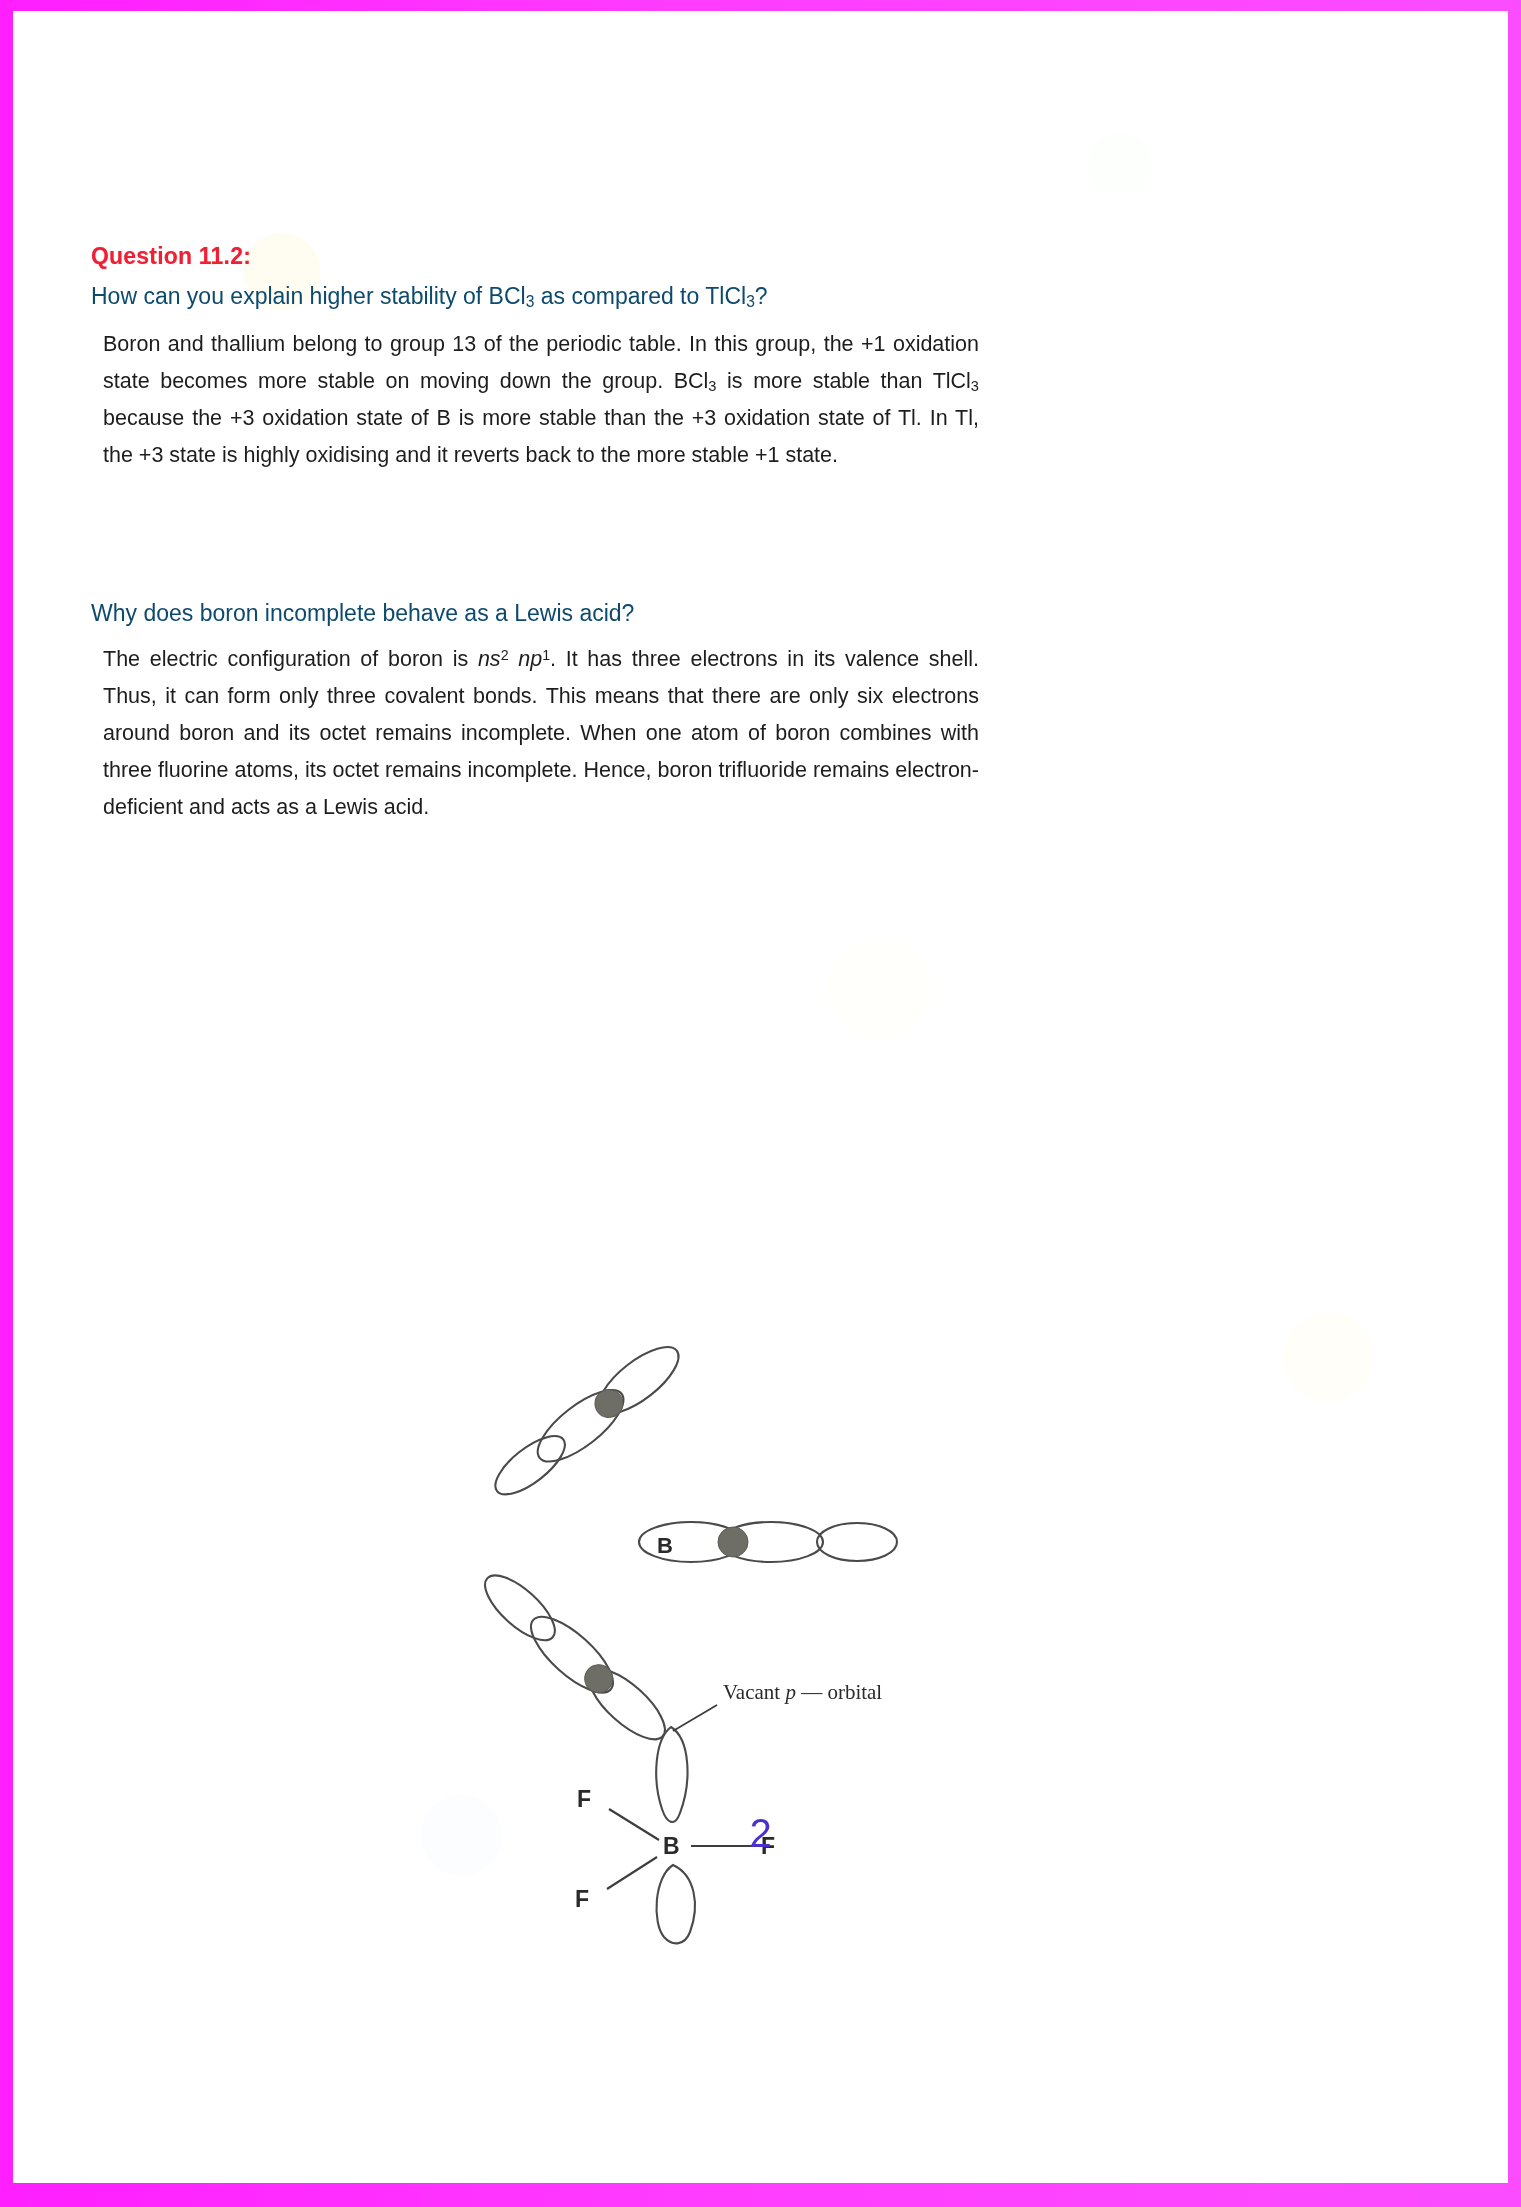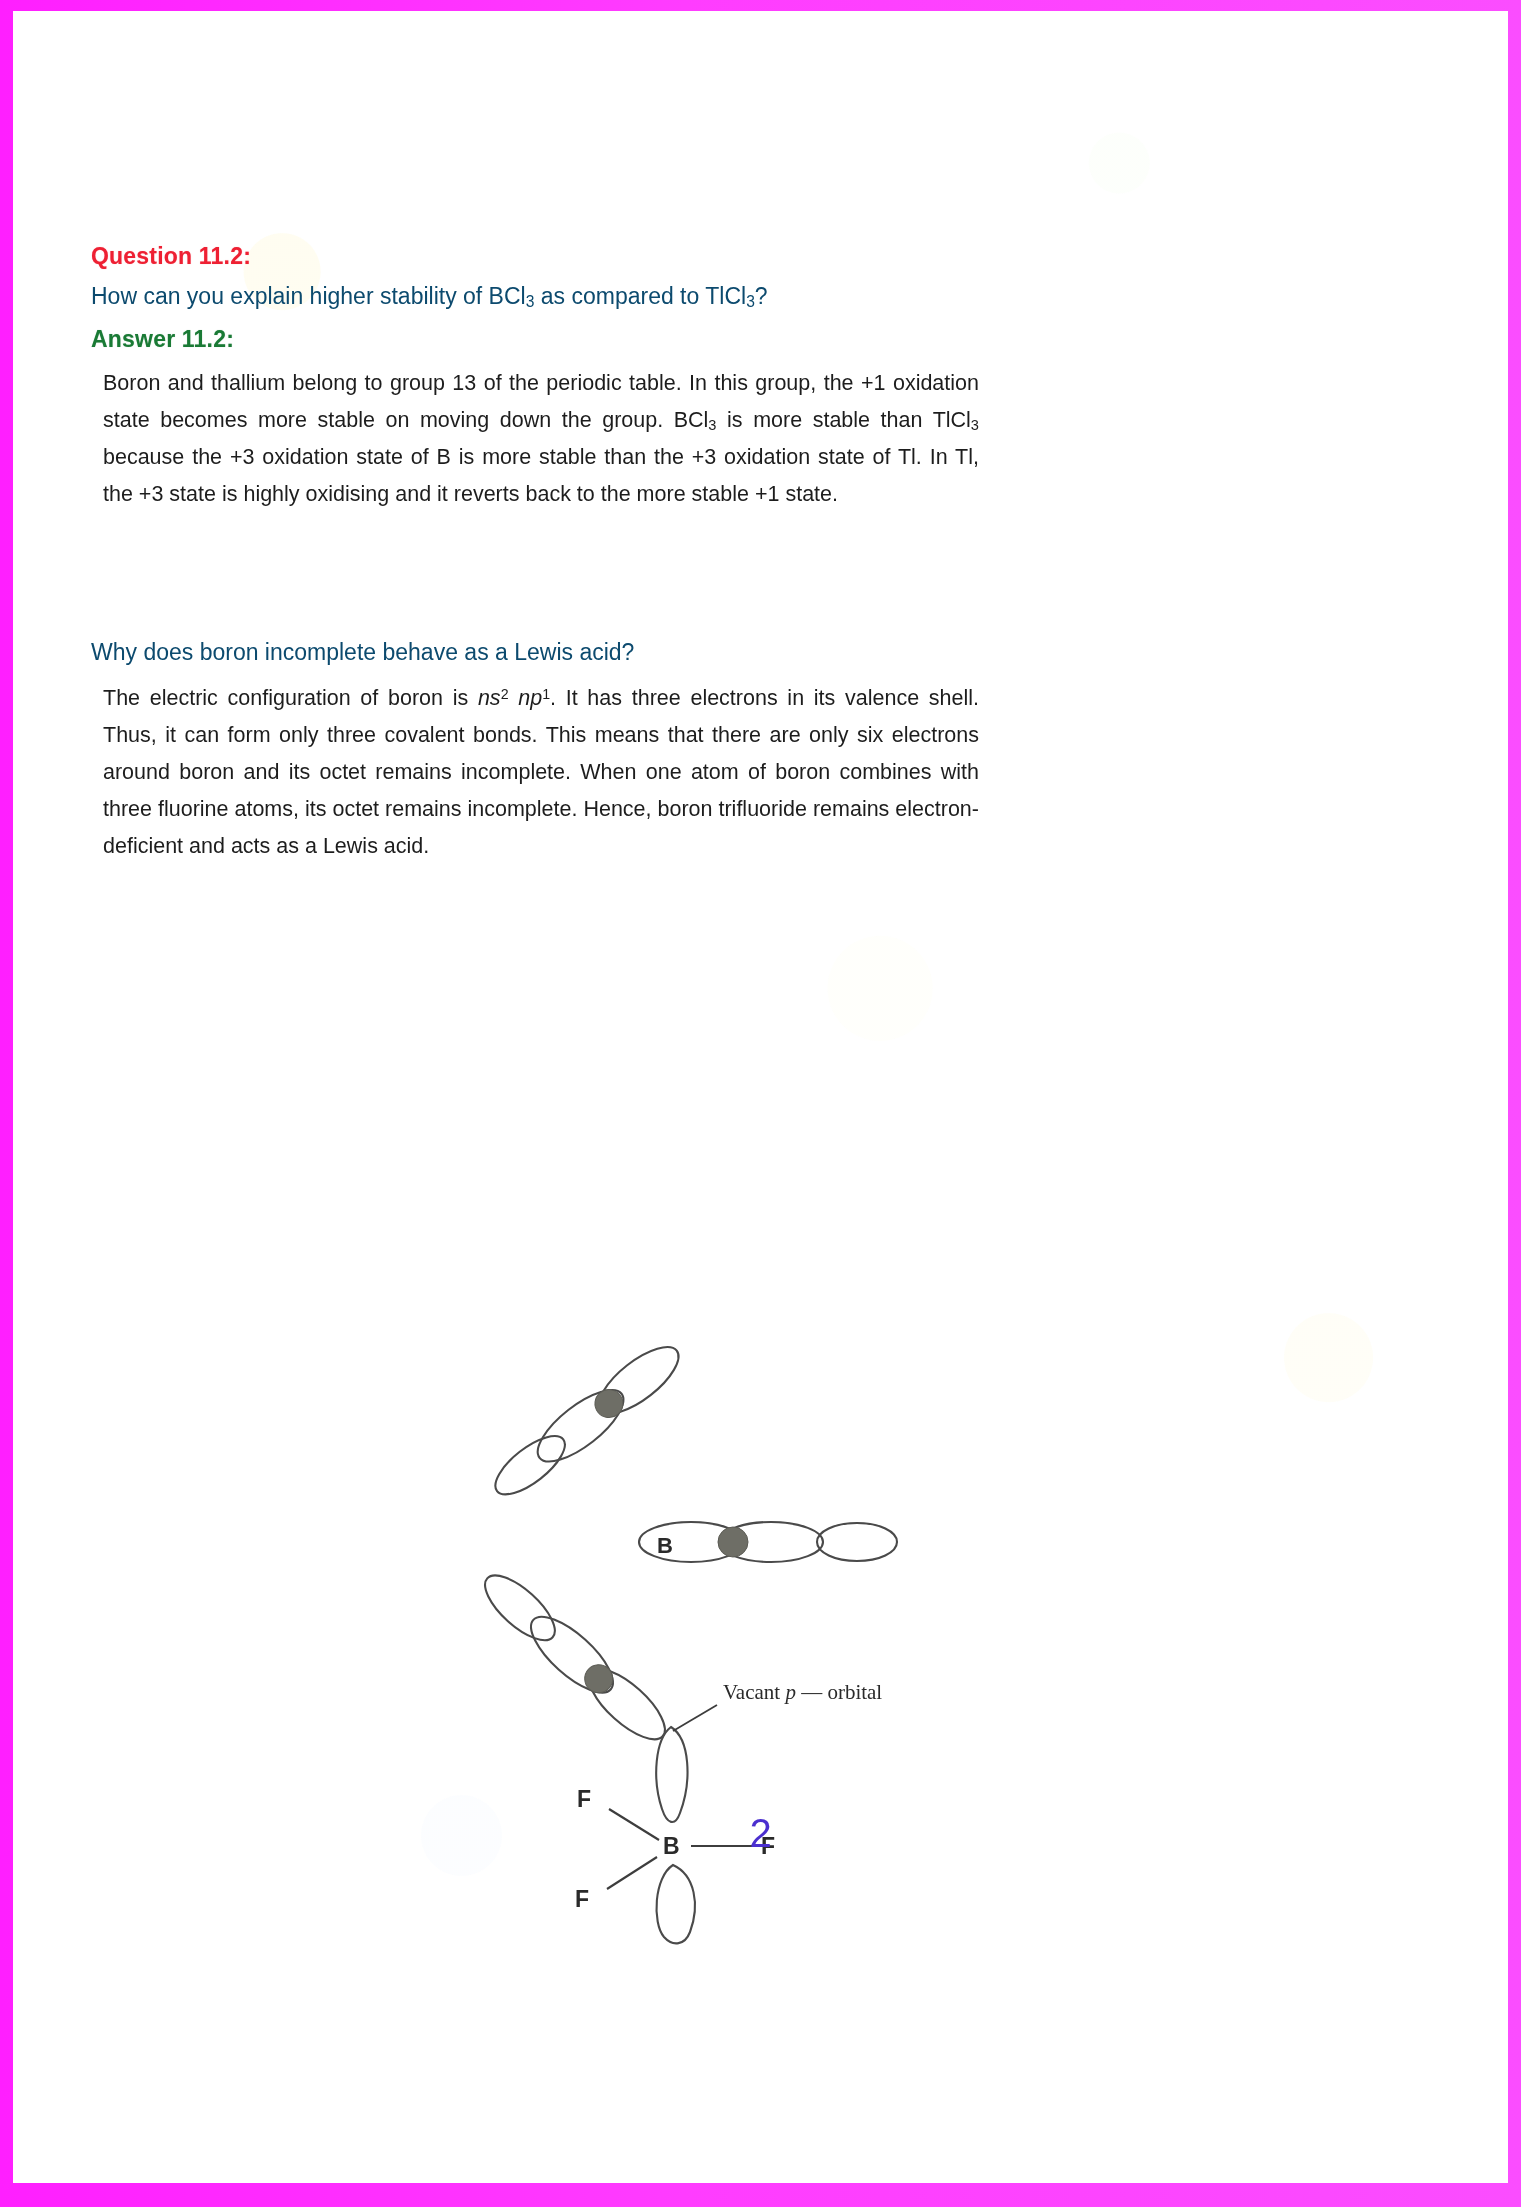--- a/index.html
+++ b/index.html
@@ -119,21 +119,20 @@
   <div id="page-sheet">
     <div id="scan-noise"></div>
 
     <div id="content">
 
       <section id="block-2">
         <h2 class="q-head">Question 11.2:</h2>
 
         <p class="q-text"><span>How can you explain higher stability of BCl</span><sub>3</sub><span> as compared to TlCl</span><sub>3</sub><span>?</span></p>
 
-        <h2 class="a-head">Answer 11.2:</h2>
 
         <p class="body-par"><span>Boron and thallium belong to group 13 of the periodic table. In this group, the +1 oxidation state becomes more stable on moving down the group. BCl</span><sub>3</sub><span> is more stable than TlCl</span><sub>3</sub><span> because the +3 oxidation state of B is more stable than the +3 oxidation state of Tl. In Tl, the +3 state is highly oxidising and it reverts back to the more stable +1 state.</span></p>
       </section>
 
       <section id="block-3">
 
         <p class="q-text">Why does boron incomplete behave as a Lewis acid?</p>
 
 
         <p class="body-par"><span>The electric configuration of boron is </span><span class="ital">ns</span><sup>2</sup><span> </span><span class="ital">np</span><sup>1</sup><span>. It has three electrons in its valence shell. Thus, it can form only three covalent bonds. This means that there are only six electrons around boron and its octet remains incomplete. When one atom of boron combines with three fluorine atoms, its octet remains incomplete. Hence, boron trifluoride remains electron-deficient and acts as a Lewis acid.</span></p>

